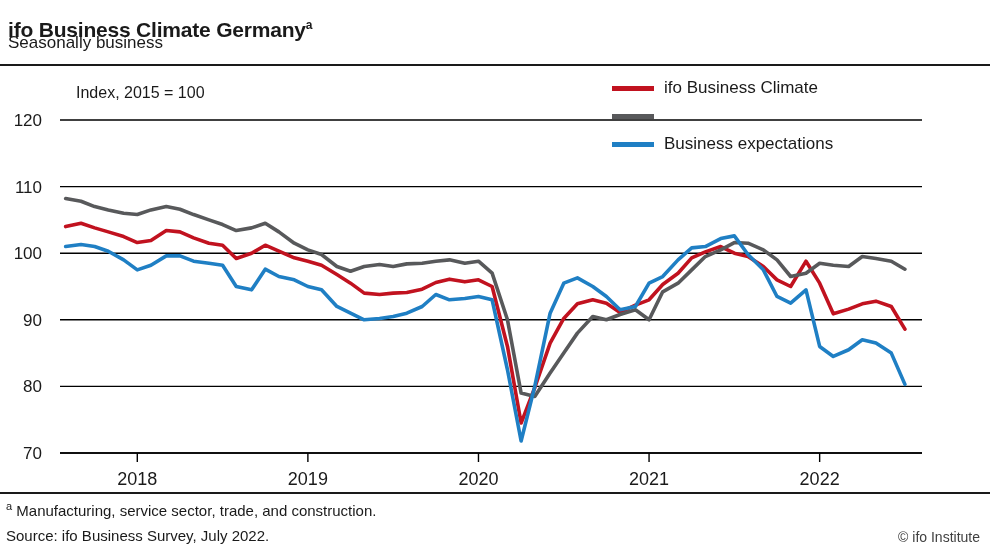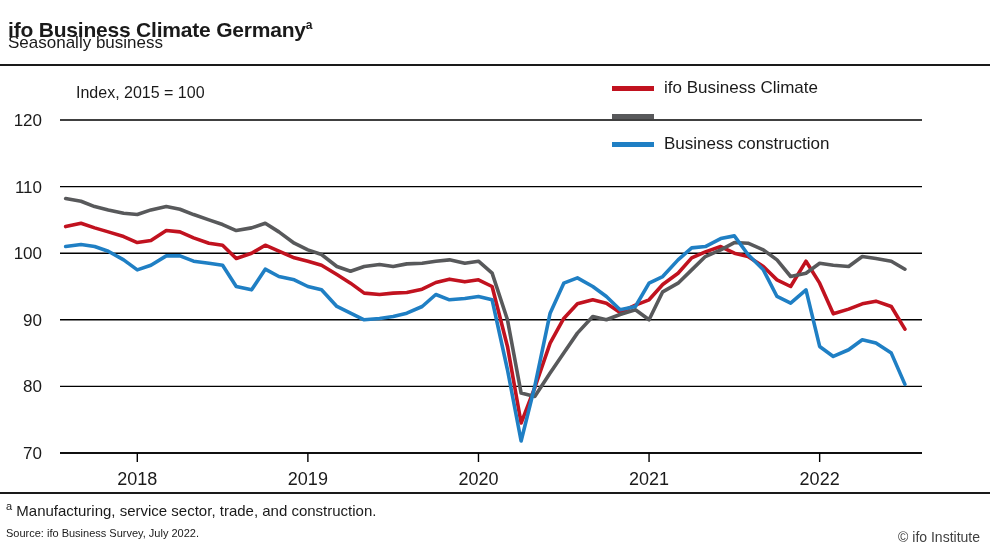--- a/index.html
+++ b/index.html
@@ -109,21 +109,21 @@
     color: #1a1a1a;
   }
   .footnote sup {
     font-size: 11px;
     vertical-align: super;
   }
   .source {
     position: absolute;
     left: 6px;
     top: 527px;
-    font-size: 11px;
+    font-size: 15px;
     color: #1a1a1a;
   }
   .copyright {
     position: absolute;
     right: 10px;
     top: 529px;
     font-size: 14px;
     color: #404040;
   }
   svg { display: block; }
@@ -145,21 +145,21 @@
     <div class="legend">
       <div class="legend-item">
         <span class="legend-swatch" style="background:#c1121f"></span>
         <span class="legend-text">ifo Business Climate</span>
       </div>
       <div class="legend-item">
         <span class="legend-swatch" style="background:#58595b"></span>
       </div>
       <div class="legend-item">
         <span class="legend-swatch" style="background:#1f7fc4"></span>
-        <span class="legend-text">Business construction</span>
+        <span class="legend-text">Business expectations</span>
       </div>
     </div>
 
     <svg id="plot" width="990" height="428" viewBox="0 0 990 428">
         <line x1="60" y1="389" x2="922" y2="389" stroke="#000000" stroke-width="1.6"></line>
         <text x="42" y="395" text-anchor="end" font-size="17" fill="#1a1a1a">70</text>
         <line x1="60" y1="322.4" x2="922" y2="322.4" stroke="#000000" stroke-width="1.4"></line>
         <text x="42" y="328.4" text-anchor="end" font-size="17" fill="#1a1a1a">80</text>
         <line x1="60" y1="255.79999999999998" x2="922" y2="255.79999999999998" stroke="#000000" stroke-width="1.4"></line>
         <text x="42" y="261.79999999999995" text-anchor="end" font-size="17" fill="#1a1a1a">90</text>

